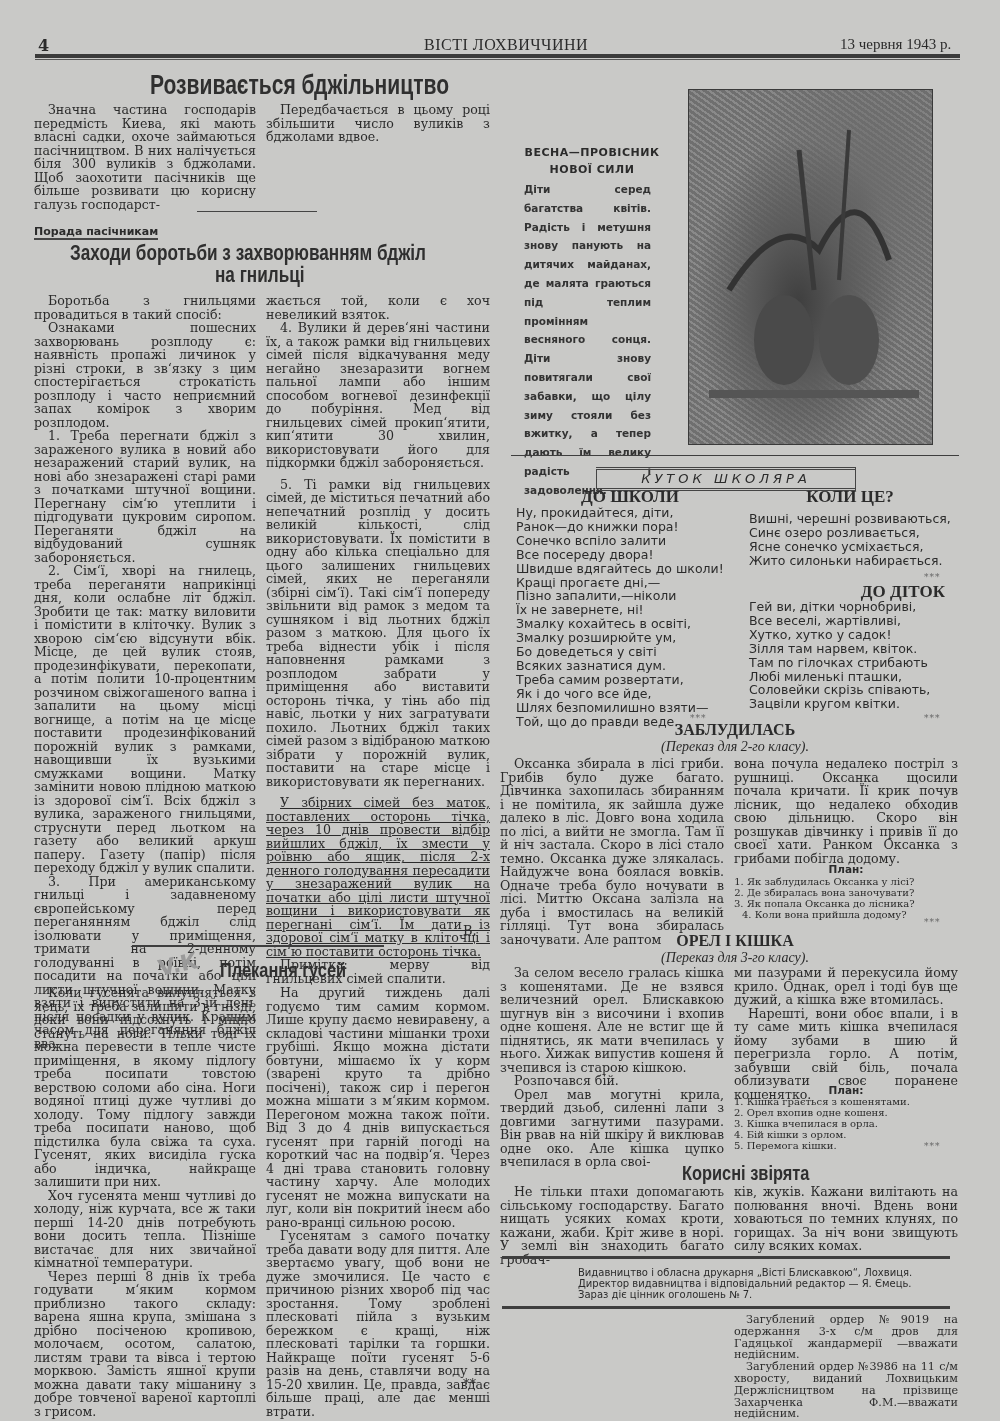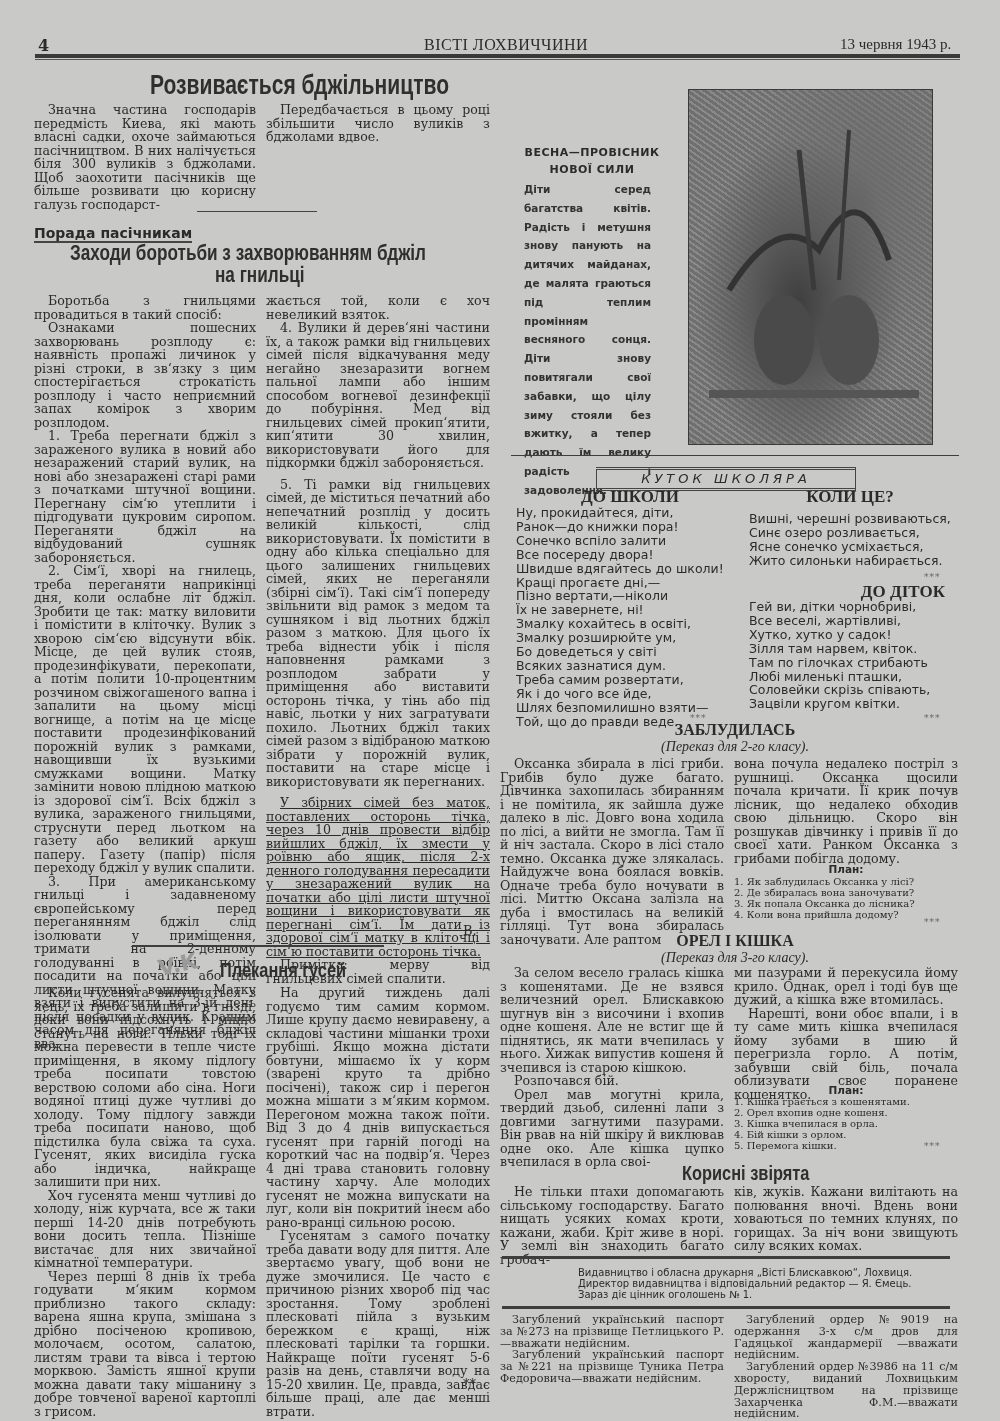--- a/index.html
+++ b/index.html
@@ -64,21 +64,21 @@
 
   <div class="abs headline" style="left:150px; top:70px; font-size:27px;">Розвивається бджільництво</div>
   <div class="abs col" style="left:34px; top:103px; width:222px;">
     <p>Значна частина господарів передмість Киева, які мають власні садки, охоче займаються пасічництвом. В них налічується біля 300 вуликів з бджолами. Щоб заохотити пасічників ще більше розвивати цю корисну галузь господарст-</p>
   </div>
   <div class="abs col" style="left:266px; top:103px; width:224px;">
     <p>Передбачається в цьому році збільшити число вуликів з бджолами вдвое.</p>
   </div>
   <div class="abs" style="left:197px; top:211px; width:120px; height:1px; background:#444;"></div>
 
-  <div class="abs" style="left:34px; top:225px; font-size:14px; font-weight:bold; font-family:'DejaVu Sans',sans-serif; border-bottom:2px solid #444;">Порада пасічникам</div>
+  <div class="abs" style="left:34px; top:225px; font-size:11px; font-weight:bold; font-family:'DejaVu Sans',sans-serif; border-bottom:2px solid #444;">Порада пасічникам</div>
   <div class="abs headline" style="left:70px; top:240px; font-size:22px;">Заходи боротьби з захворюванням бджіл</div>
   <div class="abs headline" style="left:215px; top:262px; font-size:22px;">на гнильці</div>
 
   <div class="abs col" style="left:34px; top:294px; width:222px;">
     <p>Боротьба з гнильцями провадиться в такий спосіб:</p>
     <p>Ознаками пошесних захворювань розплоду є: наявність пропажі личинок у різні строки, в зв‘язку з цим спостерігається строкатість розплоду і часто неприємний запах комірок з хворим розплодом.</p>
     <p>1. Треба перегнати бджіл з зараженого вулика в новий або незаражений старий вулик, на нові або знезаражені старі рами з початками штучної вощини. Перегнану сім‘ю утеплити і підгодувати цукровим сиропом. Переганяти бджіл на відбудований сушняк забороняється.</p>
     <p>2. Сім‘ї, хворі на гнилець, треба переганяти наприкінці дня, коли ослабне літ бджіл. Зробити це так: матку виловити і помістити в кліточку. Вулик з хворою сім‘єю відсунути вбік. Місце, де цей вулик стояв, продезинфікувати, перекопати, а потім полити 10-процентним розчином свіжогашеного вапна і запалити на цьому місці вогнище, а потім на це місце поставити продезинфікований порожній вулик з рамками, навощивши їх вузькими смужками вощини. Матку замінити новою плідною маткою із здорової сім‘ї. Всіх бджіл з вулика, зараженого гнильцями, струснути перед льотком на газету або великий аркуш паперу. Газету (папір) після переходу бджіл у вулик спалити.</p>
     <p>3. При американському гнильці і задавненому європейському перед переганянням бджіл слід ізолювати у приміщення, тримати на 2-денному голодуванні в роївні, потім посадити на початки або цілі листи штучної вощини. Матку взяти і випустити на 3-ій день після посадки у вулик. Кращим часом для переганяння бджіл вва-</p>
   </div>
@@ -113,21 +113,21 @@
   <div class="abs kutok">КУТОК ШКОЛЯРА</div>
 
   <div class="abs poem-title" style="left:520px; top:487px; width:220px;">ДО ШКОЛИ</div>
   <div class="abs poem" style="left:516px; top:506px;">
     <div>Ну, прокидайтеся, діти,</div>
     <div>Ранок—до книжки пора!</div>
     <div>Сонечко вспіло залити</div>
     <div>Все посереду двора!</div>
     <div>Швидше вдягайтесь до школи!</div>
     <div>Кращі прогаєте дні,—</div>
-    <div>Пізно вертати,—ніколи</div>
+    <div>Пізно запалити,—ніколи</div>
     <div>Їх не завернете, ні!</div>
     <div>Змалку кохайтесь в освіті,</div>
     <div>Змалку розширюйте ум,</div>
     <div>Бо доведеться у світі</div>
     <div>Всяких зазнатися дум.</div>
     <div>Треба самим розвертати,</div>
     <div>Як і до чого все йде,</div>
     <div>Шлях безпомилишно взяти—</div>
     <div>Той, що до правди веде.</div>
   </div>
@@ -157,21 +157,21 @@
 
   <div class="abs story-title" style="left:600px; top:721px; width:270px;">ЗАБЛУДИЛАСЬ</div>
   <div class="abs story-sub" style="left:600px; top:739px; width:270px;">(Переказ для 2-го класу).</div>
   <div class="abs col" style="left:500px; top:757px; width:224px;">
     <p>Оксанка збирала в лісі гриби. Грибів було дуже багато. Дівчинка захопилась збиранням і не помітила, як зайшла дуже далеко в ліс. Довго вона ходила по лісі, а вийти не змогла. Там її й ніч застала. Скоро в лісі стало темно. Оксанка дуже злякалась. Найдужче вона боялася вовків. Одначе треба було ночувати в лісі. Миттю Оксана залізла на дуба і вмостилась на великій гілляці. Тут вона збиралась заночувати. Але раптом</p>
   </div>
   <div class="abs col" style="left:734px; top:757px; width:224px;">
     <p class="noind">вона почула недалеко постріл з рушниці. Оксанка щосили почала кричати. Її крик почув лісник, що недалеко обходив свою дільницю. Скоро він розшукав дівчинку і привів її до своєї хати. Ранком Оксанка з грибами побігла додому.</p>
   </div>
   <div class="abs plan-h" style="left:734px; top:863px; width:224px;">План:</div>
-  <div class="abs plan" style="left:734px; top:876px;">
+  <div class="abs plan" style="left:734px; top:876px;text-align:center;">
     <div>1. Як заблудилась Оксанка у лісі?</div>
     <div>2. Де збиралась вона заночувати?</div>
     <div>3. Як попала Оксанка до лісника?</div>
     <div>4. Коли вона прийшла додому?</div>
   </div>
   <div class="abs stars" style="left:924px; top:917px;">***</div>
 
   <div class="abs story-title" style="left:600px; top:932px; width:270px;">ОРЕЛ І КІШКА</div>
   <div class="abs story-sub" style="left:600px; top:950px; width:270px;">(Переказ для 3-го класу).</div>
   <div class="abs col" style="left:500px; top:966px; width:224px;">
@@ -198,28 +198,24 @@
     <p>Не тільки птахи допомагають сільському господарству. Багато нищать усяких комах кроти, кажани, жаби. Кріт живе в норі. У землі він знаходить багато гробач-</p>
   </div>
   <div class="abs col" style="left:734px; top:1185px; width:224px;">
     <p class="noind">ків, жуків. Кажани вилітають на полювання вночі. Вдень вони ховаються по темних клунях, по горищах. За ніч вони звищують силу всяких комах.</p>
   </div>
   <div class="abs rule" style="left:502px; top:1256px; width:448px; height:3px;"></div>
 
   <div class="abs imprint" style="left:578px; top:1267px;">
     <div>Видавництво і обласна друкарня „Вісті Блискавкою“, Лохвиця.</div>
     <div>Директор видавництва і відповідальний редактор — Я. Ємець.</div>
-    <div>Зараз діє цінник оголошень № 1.</div>
+    <div>Зараз діє цінник оголошень № 7.</div>
   </div>
   <div class="abs rule" style="left:502px; top:1306px; width:448px; height:3px;"></div>
 
-  <div class="abs ad" style="left:500px; top:1314px; width:224px;">
-    <p>Загублений український паспорт за №273 на прізвище Петлицького Р.—вважати недійсним.</p>
-    <p>Загублений український паспорт за №221 на прізвище Туника Петра Федоровича—вважати недійсним.</p>
-  </div>
   <div class="abs ad" style="left:734px; top:1314px; width:224px;">
     <p>Загублений ордер №9019 на одержання 3-х с/м дров для Гадяцької жандармерії —вважати недійсним.</p>
     <p>Загублений ордер №3986 на 11 с/м хворосту, виданий Лохвицьким Держлісництвом на прізвище Захарченка Ф.М.—вважати недійсним.</p>
   </div>
 
   <div class="abs pencil">V.K</div>
   <div class="abs headline" style="left:220px; top:958px; font-size:21px;">Плекання гусей</div>
   <div class="abs col" style="left:34px; top:986px; width:222px;">
     <p>Коли гусенята вилупляться з яець, їх треба залишити в гнізді, доки вони підсохнуть і міцно стануть на ноги. Тільки тоді їх можна перевести в тепле чисте приміщення, в якому підлогу треба посипати товстою верствою соломи або сіна. Ноги водяної птиці дуже чутливі до холоду. Тому підлогу завжди треба посипати наново, щоб підстилка була свіжа та суха. Гусенят, яких висиділа гуска або індичка, найкраще залишити при них.</p>
     <p>Хоч гусенята менш чутливі до холоду, ніж курчата, все ж таки перші 14-20 днів потребують вони досить тепла. Пізніше вистачає для них звичайної кімнатної температури.</p>

